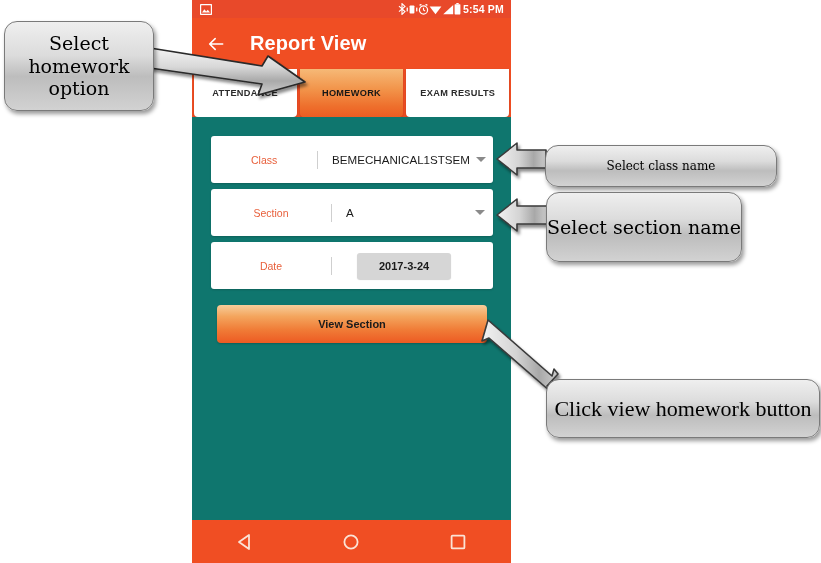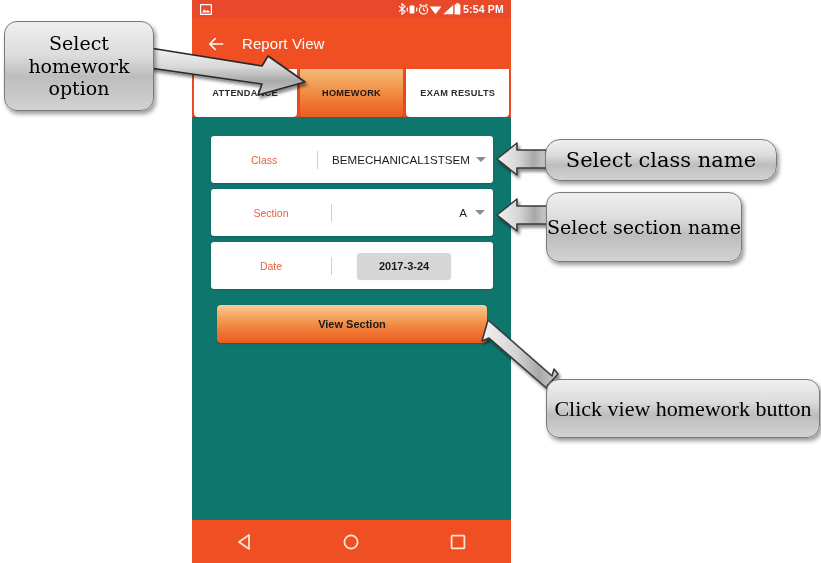--- a/index.html
+++ b/index.html
@@ -28,21 +28,21 @@
   .sb-time{font-size:10.5px;font-weight:bold;letter-spacing:.2px;color:#fff;
            font-family:"Liberation Sans",sans-serif;margin-left:2px;}
 
   .appbar{
     position:absolute;left:0;top:18px;width:319px;height:51px;
     background:#F04E23;
     display:flex;align-items:center;
   }
   .back-arrow{margin-left:14px;width:20px;height:20px;}
   .appbar-title{
-    color:#ffffff;font-size:15px;font-weight:normal;margin-left:16px;
+    color:#ffffff;font-size:20px;font-weight:bold;margin-left:24px;
     letter-spacing:.1px;
   }
 
   .tabstrip{
     position:absolute;left:0;top:69px;width:319px;height:48px;
     display:flex;align-items:stretch;background:#F04E23;
   }
   .tab{
     flex:1 1 0;background:#ffffff;
     border-bottom-left-radius:4px;border-bottom-right-radius:4px;
@@ -67,21 +67,21 @@
     display:flex;align-items:center;
   }
   .card-1{top:19px;}
   .card-2{top:72px;}
   .card-3{top:125px;}
   .f-label{
     width:120px;text-align:center;color:#E8603C;font-size:10.5px;
   }
   .f-sep{width:1px;height:18px;background:#cfcfcf;}
   .f-value{
-    flex:1;padding-left:14px;color:#1b1b1b;font-size:11.6px;line-height:14px;text-align:right;
+    flex:1;padding-left:14px;color:#1b1b1b;font-size:11.6px;line-height:14px;
   }
   .f-caret{
     width:26px;display:flex;align-items:center;justify-content:center;
   }
   .caret-tri{
     width:0;height:0;border-left:5px solid transparent;border-right:5px solid transparent;
     border-top:5px solid #8a8a8a;
   }
   .date-btn{
     margin-left:11px;background:#d6d6d6;border-radius:3px;
@@ -111,21 +111,21 @@
     border-radius:13px;
     box-shadow:2px 3px 4px rgba(0,0,0,.40);
     display:flex;align-items:center;justify-content:center;
     text-align:center;
     color:#000;
     font-family:"DejaVu Serif","Liberation Serif",serif;
     line-height:1.18;
     z-index:30;
   }
   #co-homework{left:4px;top:21px;width:148px;height:88px;font-size:19px;}
-  #co-class{left:545px;top:139px;width:230px;height:40px;font-size:21px;border-radius:15px;}
+  #co-class{left:545px;top:145px;width:230px;height:40px;font-size:12px;}
   #co-section{left:546px;top:192px;width:194px;height:68px;font-size:19px;}
   #co-view{left:546px;top:379px;width:272px;height:57px;font-size:22px;font-family:Liberation Serif, serif;}
 
   .arrow-layer{position:absolute;left:0;top:0;width:821px;height:563px;z-index:20;pointer-events:none;}
 </style>
 </head>
 <body>
 
 <div class="stage">
 

